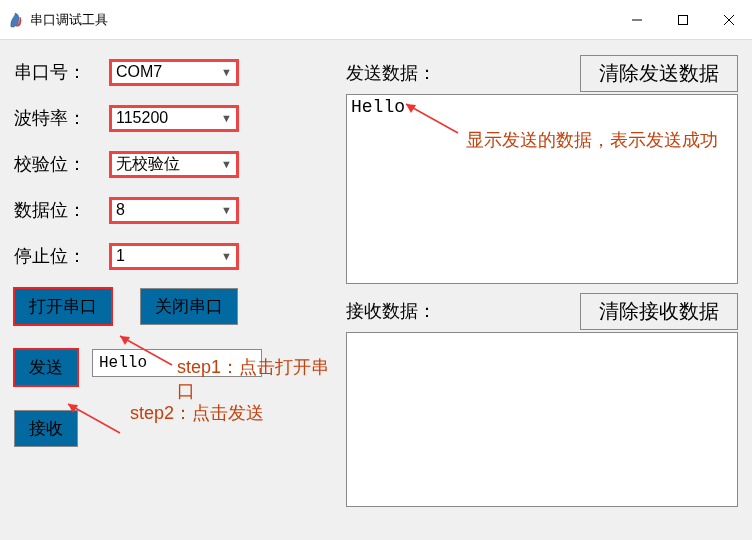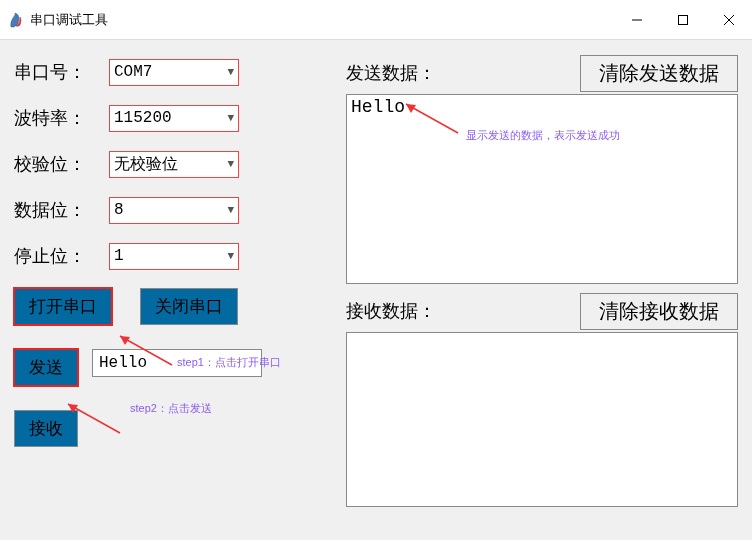--- a/index.html
+++ b/index.html
@@ -68,27 +68,26 @@
       height: 28px;
     }
     .form-label {
       width: 95px;
       font-size: 18px;
     }
     .combo {
       width: 130px;
       height: 27px;
       background: #fff;
-      border: 1px solid #ef4444;
+      border: 3px solid #ef4444;
       display: flex;
       align-items: center;
       padding: 0 4px;
       justify-content: space-between;
       font-size: 16px;
-      font-family: Liberation Mono, monospace;
     }
     .combo-arrow {
       font-size: 11px;
       color: #555;
     }
     .btn-row {
       display: flex;
       gap: 28px;
       margin-top: 10px;
     }
@@ -144,24 +143,23 @@
       width: 100%;
       font-family: "Courier New", monospace;
       font-size: 18px;
       padding: 2px 4px;
       overflow: hidden;
     }
     .send-box { height: 190px; }
     .recv-box { height: 175px; }
     .annotation {
       position: absolute;
-      color: #8b5cf6;
-      font-size: 11px;
+      color: #c2410c;
+      font-size: 18px;
       pointer-events: none;
-      text-align: center;
     }
     .arrow {
       position: absolute;
       pointer-events: none;
     }
   </style>
 </head>
 <body>
 
 <div class="titlebar">

